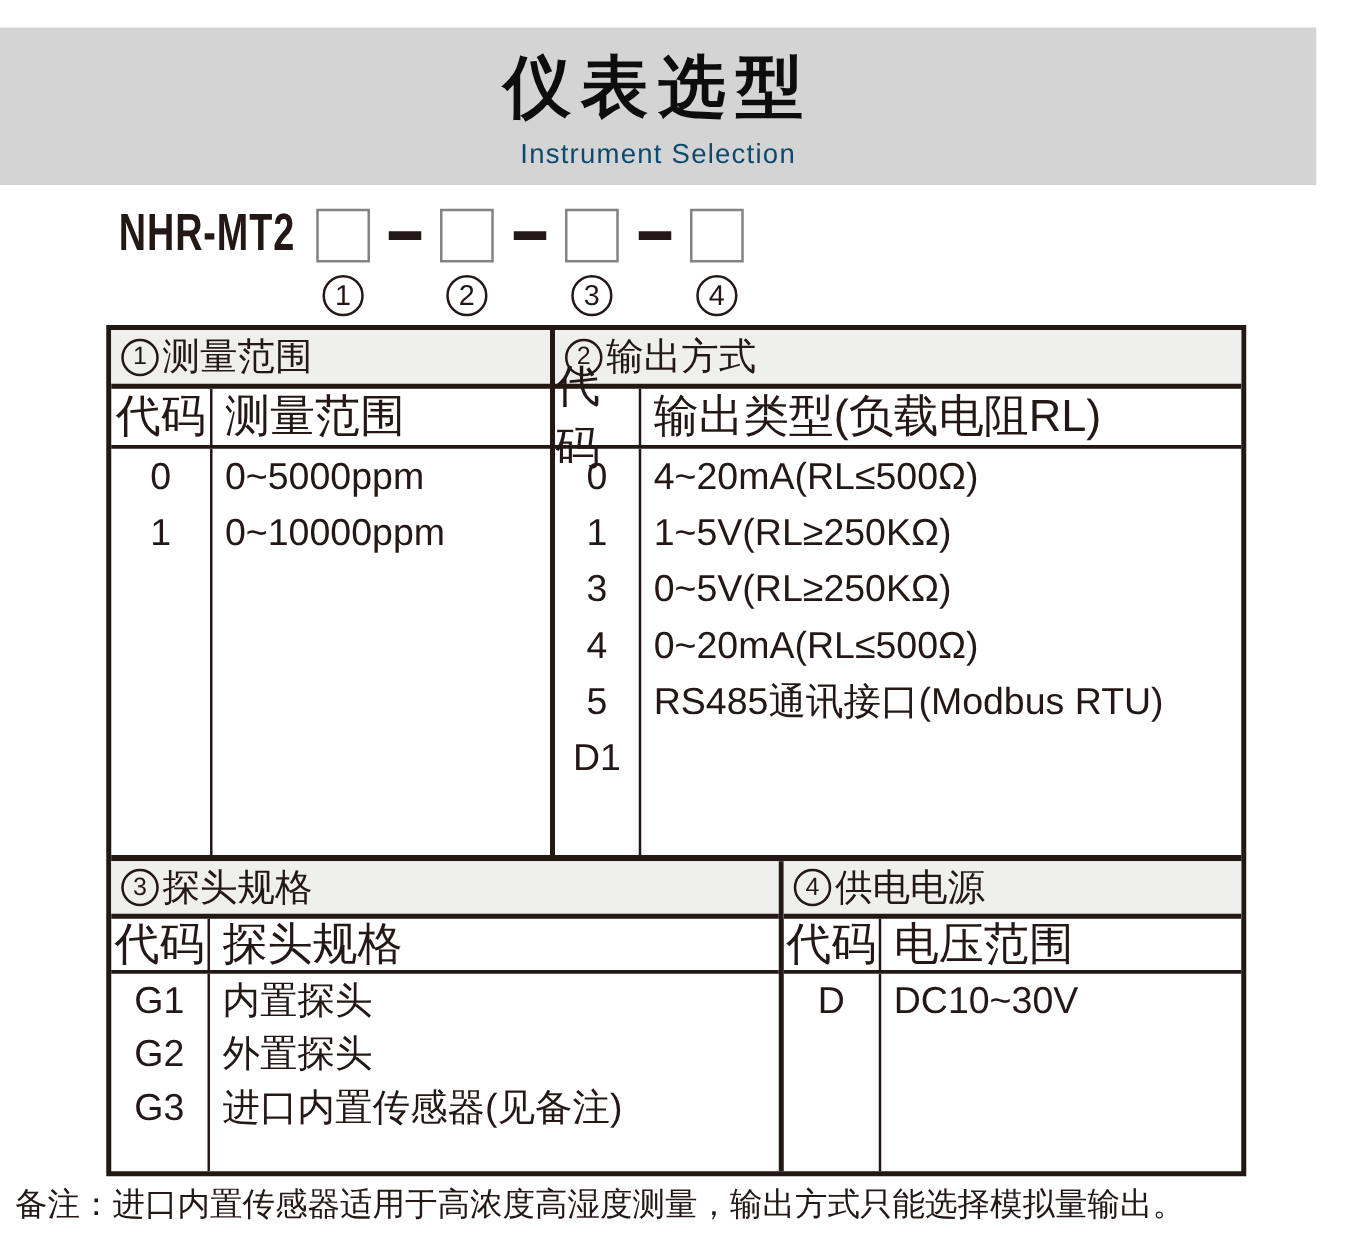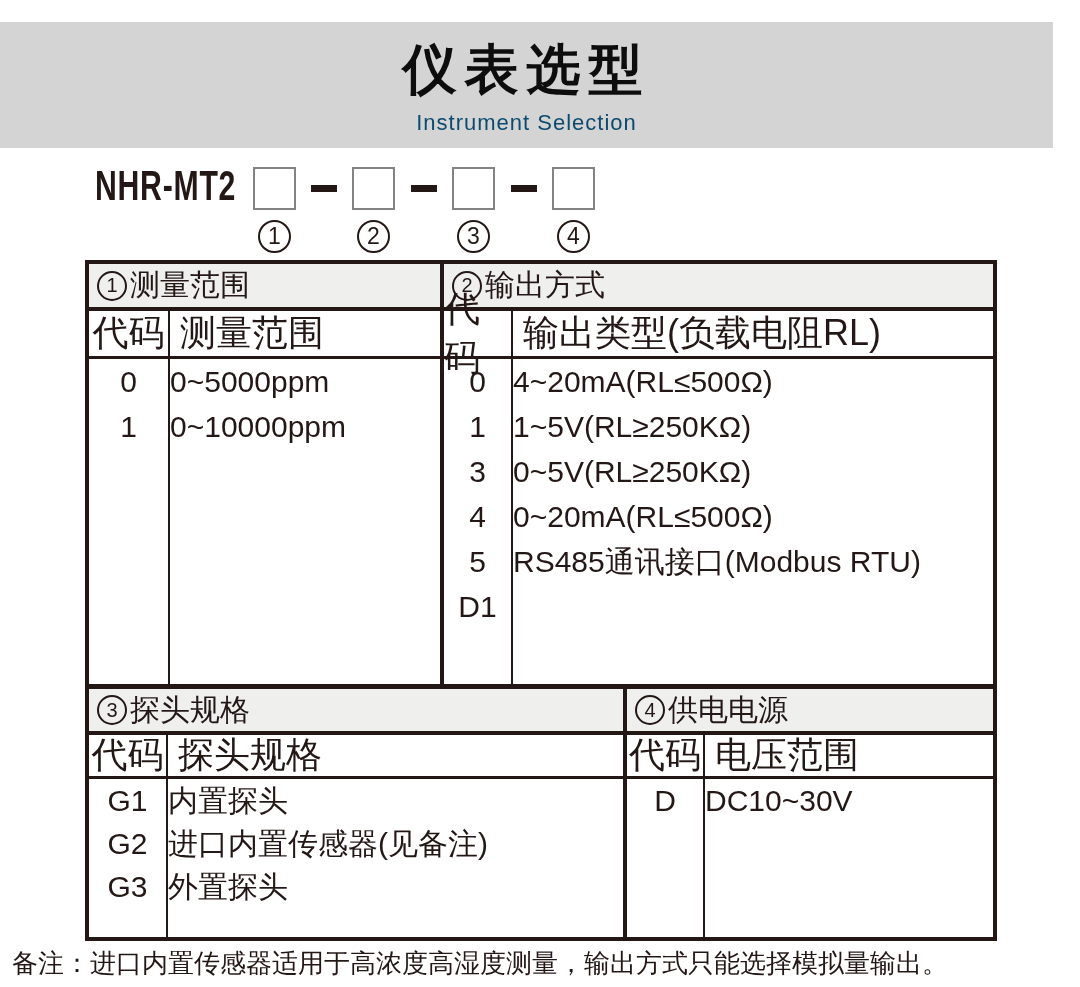--- a/index.html
+++ b/index.html
@@ -42,21 +42,21 @@
     display:flex;align-items:center;padding-left:8px;font-size:30px;gap:3px;}
   .row-bottom .sec-header{height:46px;}
   .circ-s{width:30px;height:30px;min-width:30px;border:2px solid var(--border);border-radius:50%;
     display:inline-flex;align-items:center;justify-content:center;font-size:20px;}
   .sub-row{height:48px;border-bottom:3px solid var(--border);display:flex;font-size:36px;}
   .row-bottom .sub-row{height:44px;}
   .code-h{border-right:2px solid var(--border);display:flex;align-items:center;justify-content:center;}
   .val-h{flex:1;display:flex;align-items:center;padding-left:10px;white-space:nowrap;}
   .tbody{flex:1;display:flex;font-size:30px;}
   .code-col{border-right:2px solid var(--border);text-align:center;}
-  .val-col{flex:1;}
+  .val-col{flex:1;padding-left:10px;}
   .tbody .cell{height:45px;line-height:45px;white-space:nowrap;}
   .row-bottom .tbody .cell{height:43px;line-height:43px;}
   .sec1 .code-h,.sec1 .code-col{width:81px;}
   .sec2 .code-h,.sec2 .code-col{width:69px;}
   .sec3 .code-h,.sec3 .code-col{width:79px;}
   .sec4 .code-h,.sec4 .code-col{width:78px;}
   .tbody{padding-top:0;}
   
   .note{position:absolute;left:12px;top:946px;font-size:26px;font-weight:400;white-space:nowrap;}
 </style>
@@ -164,22 +164,22 @@
           <div class="val-h">探头规格</div>
         </div>
         <div class="tbody">
           <div class="code-col">
             <div class="cell">G1</div>
             <div class="cell">G2</div>
             <div class="cell">G3</div>
           </div>
           <div class="val-col">
             <div class="cell">内置探头</div>
+            <div class="cell">外置探头</div>
             <div class="cell">进口内置传感器(见备注)</div>
-            <div class="cell">外置探头</div>
           </div>
         </div>
       </div>
 
       <div class="sec sec4">
         <div class="sec-header">
           <span class="circ-s">
               <span>4</span>
             </span>
           <span>供电电源</span>

